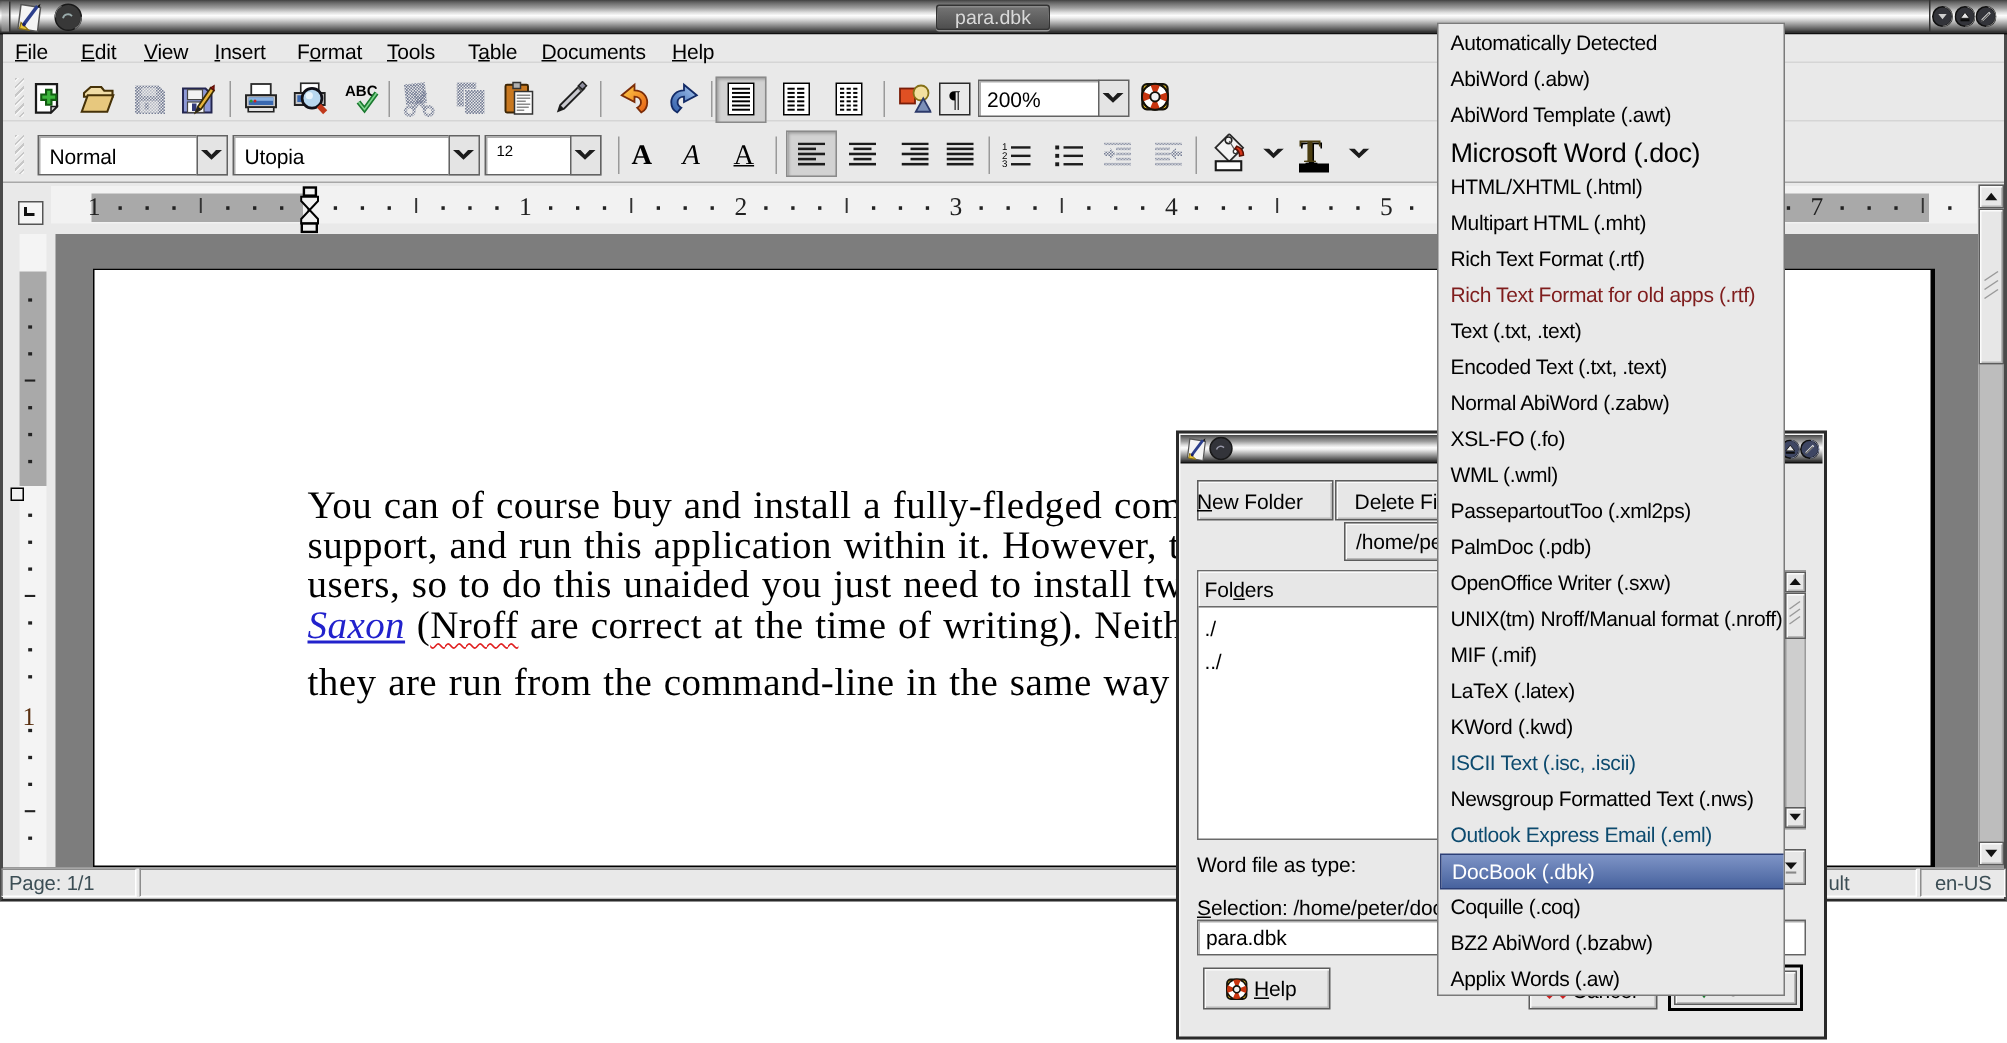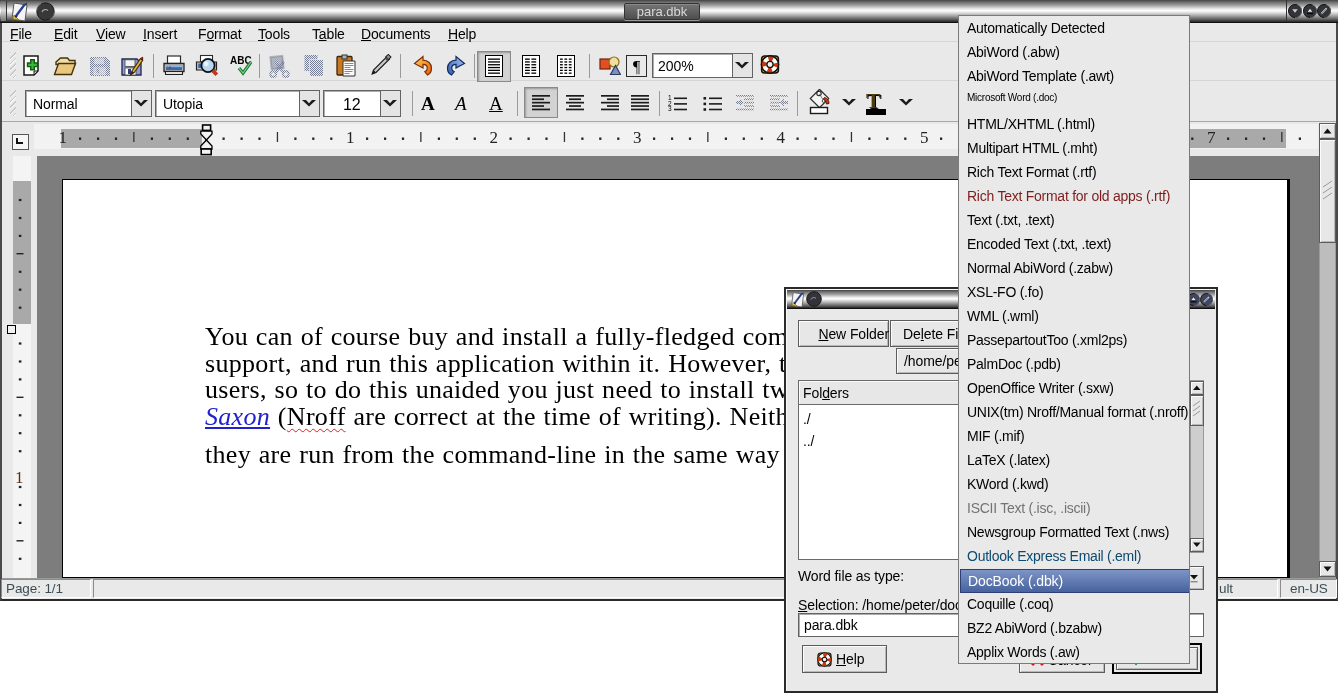--- a/index.html
+++ b/index.html
@@ -281,21 +281,21 @@
     </svg>
 <div class="abs entry" style="left:155px;top:90px;width:165px;height:27px"></div>
 <div class="abs" style="left:163px;top:96px;font-size:14px;letter-spacing:-0.1px">Utopia</div>
 <div class="abs combobtn" style="left:299px;top:90px;width:21px;height:27px"></div>
 <svg class="abs" style="left:302px;top:100px" width="15" height="8" viewBox="0 0 15 8">
       <g transform="scale(1.0)">
         <polygon points="0,0 4,0 7,3.2 10,0 14,0 7,6.5" fill="#1c1c1c"></polygon>
       </g>
     </svg>
 <div class="abs entry" style="left:323px;top:90px;width:78px;height:27px"></div>
-<div class="abs" style="left:343px;top:96px;font-size:16px;letter-spacing:-0.1px">12</div>
+<div class="abs" style="left:331px;top:96px;font-size:10px;letter-spacing:-0.1px">12</div>
 <div class="abs combobtn" style="left:380px;top:90px;width:21px;height:27px"></div>
 <svg class="abs" style="left:383px;top:100px" width="15" height="8" viewBox="0 0 15 8">
       <g transform="scale(1.0)">
         <polygon points="0,0 4,0 7,3.2 10,0 14,0 7,6.5" fill="#1c1c1c"></polygon>
       </g>
     </svg>
 <div class="abs sep" style="left:412px;top:91px;height:25px"></div>
 <div class="abs" style="left:421px;top:93px;font-size:19px;font-weight:bold;font-family:'Liberation Serif',serif">A</div>
 <div class="abs" style="left:455px;top:93px;font-size:19px;font-style:italic;font-family:'Liberation Serif',serif">A</div>
 <div class="abs" style="left:489px;top:93px;font-size:19px;text-decoration:underline;font-family:'Liberation Serif',serif">A</div>
@@ -554,21 +554,21 @@
       <polygon points="6.5,3.8 9.5,7.6 3.5,7.6" fill="#e6e6e6" stroke="#111" stroke-width="0.6"></polygon>
       <rect x="3.5" y="8.2" width="6" height="1.3" fill="#0a0a0a"></rect>
     </svg>
 <svg class="abs" style="left:1199.5px;top:293px" width="13" height="13" viewBox="0 0 13 13">
       <circle cx="6.5" cy="6.5" r="6" fill="#3e4663" stroke="#101010" stroke-width="1"></circle>
       <circle cx="6.5" cy="6.5" r="6" fill="none" stroke="#8a93b0" stroke-width="0.6" stroke-dasharray="9 20"></circle>
       <path d="M4,9 L9,4" stroke="#e8e8e8" stroke-width="1.4"></path>
       <path d="M3.5,9.8 L8.6,4.7" stroke="#555" stroke-width="0.8"></path>
     </svg>
 <div class="abs btn3d" style="left:798px;top:320px;width:91px;height:27px"></div>
-<div class="abs dtxt" style="left:798px;top:326px;width:91px;text-align:right"><u>N</u>ew Folder</div>
+<div class="abs dtxt" style="left:798px;top:326px;width:91px;text-align:left"><u>N</u>ew Folder</div>
 <div class="abs btn3d" style="left:890px;top:320px;width:92px;height:27px"></div>
 <div class="abs dtxt" style="left:890px;top:326px;width:92px;text-align:center">De<u>l</u>ete File</div>
 <div class="abs btn3d" style="left:896px;top:348px;width:210px;height:26px"></div>
 <div class="abs dtxt" style="left:904px;top:353px">/home/peter/doc</div>
 <div class="abs" style="left:798px;top:380px;width:192px;height:180px;border:1px solid #6a6a6a;background:#fff"></div>
 <div class="abs" style="left:799px;top:381px;width:190px;height:24px;background:#e7e7e7;border-bottom:1px solid #6a6a6a;box-shadow:inset 1px 1px 0 #fbfbfb,inset -1px 0 0 #b8b8b8"></div>
 <div class="abs dtxt" style="left:803px;top:385px">Fol<u>d</u>ers</div>
 <div class="abs dtxt" style="left:803px;top:411px">./</div>
 <div class="abs dtxt" style="left:803px;top:433px">../</div>
 <div class="abs" style="left:1190px;top:380px;width:14px;height:173px;background:#cecece;border:1px solid #9a9a9a"></div>
@@ -619,37 +619,37 @@
 <div class="abs btn3d" style="left:1116px;top:647px;width:82px;height:23px"></div>
 
 <svg class="abs" style="left:1130px;top:650px" width="16" height="16" viewBox="0 0 16 16">
       <path d="M2,8 l4,5 8,-11" fill="none" stroke="#1b7a2f" stroke-width="3"></path>
     </svg>
 <div class="abs dtxt" style="left:1150px;top:651px">OK</div>
 <div class="abs" style="left:958px;top:15px;width:232px;height:649px;background:#e9e9e9;border:1px solid #7a7a7a;overflow:hidden">
 <div class="abs" style="left:8px;top:4px;font-size:14px;letter-spacing:-0.25px;color:#000;white-space:nowrap">Automatically Detected</div>
 <div class="abs" style="left:8px;top:28px;font-size:14px;letter-spacing:-0.25px;color:#000;white-space:nowrap">AbiWord (.abw)</div>
 <div class="abs" style="left:8px;top:52px;font-size:14px;letter-spacing:-0.25px;color:#000;white-space:nowrap">AbiWord Template (.awt)</div>
-<div class="abs" style="left:8px;top:76px;font-size:10px;letter-spacing:-0.25px;color:#000;white-space:nowrap">Microsoft Word (.doc)</div>
+<div class="abs" style="left:8px;top:76px;font-size:18px;letter-spacing:-0.25px;color:#000;white-space:nowrap">Microsoft Word (.doc)</div>
 <div class="abs" style="left:8px;top:100px;font-size:14px;letter-spacing:-0.25px;color:#000;white-space:nowrap">HTML/XHTML (.html)</div>
 <div class="abs" style="left:8px;top:124px;font-size:14px;letter-spacing:-0.25px;color:#000;white-space:nowrap">Multipart HTML (.mht)</div>
 <div class="abs" style="left:8px;top:148px;font-size:14px;letter-spacing:-0.25px;color:#000;white-space:nowrap">Rich Text Format (.rtf)</div>
 <div class="abs" style="left:8px;top:172px;font-size:14px;letter-spacing:-0.25px;color:#7f1d1d;white-space:nowrap">Rich Text Format for old apps (.rtf)</div>
 <div class="abs" style="left:8px;top:196px;font-size:14px;letter-spacing:-0.25px;color:#000;white-space:nowrap">Text (.txt, .text)</div>
 <div class="abs" style="left:8px;top:220px;font-size:14px;letter-spacing:-0.25px;color:#000;white-space:nowrap">Encoded Text (.txt, .text)</div>
 <div class="abs" style="left:8px;top:244px;font-size:14px;letter-spacing:-0.25px;color:#000;white-space:nowrap">Normal AbiWord (.zabw)</div>
 <div class="abs" style="left:8px;top:268px;font-size:14px;letter-spacing:-0.25px;color:#000;white-space:nowrap">XSL-FO (.fo)</div>
 <div class="abs" style="left:8px;top:292px;font-size:14px;letter-spacing:-0.25px;color:#000;white-space:nowrap">WML (.wml)</div>
 <div class="abs" style="left:8px;top:316px;font-size:14px;letter-spacing:-0.25px;color:#000;white-space:nowrap">PassepartoutToo (.xml2ps)</div>
 <div class="abs" style="left:8px;top:340px;font-size:14px;letter-spacing:-0.25px;color:#000;white-space:nowrap">PalmDoc (.pdb)</div>
 <div class="abs" style="left:8px;top:364px;font-size:14px;letter-spacing:-0.25px;color:#000;white-space:nowrap">OpenOffice Writer (.sxw)</div>
 <div class="abs" style="left:8px;top:388px;font-size:14px;letter-spacing:-0.25px;color:#000;white-space:nowrap">UNIX(tm) Nroff/Manual format (.nroff)</div>
 <div class="abs" style="left:8px;top:412px;font-size:14px;letter-spacing:-0.25px;color:#000;white-space:nowrap">MIF (.mif)</div>
 <div class="abs" style="left:8px;top:436px;font-size:14px;letter-spacing:-0.25px;color:#000;white-space:nowrap">LaTeX (.latex)</div>
 <div class="abs" style="left:8px;top:460px;font-size:14px;letter-spacing:-0.25px;color:#000;white-space:nowrap">KWord (.kwd)</div>
-<div class="abs" style="left:8px;top:484px;font-size:14px;letter-spacing:-0.25px;color:#737373;white-space:nowrap">ISCII Text (.isc, .iscii)</div>
+<div class="abs" style="left:8px;top:484px;font-size:14px;letter-spacing:-0.25px;color:#0c4a6e;white-space:nowrap">ISCII Text (.isc, .iscii)</div>
 <div class="abs" style="left:8px;top:508px;font-size:14px;letter-spacing:-0.25px;color:#000;white-space:nowrap">Newsgroup Formatted Text (.nws)</div>
 <div class="abs" style="left:8px;top:532px;font-size:14px;letter-spacing:-0.25px;color:#0c4a6e;white-space:nowrap">Outlook Express Email (.eml)</div>
 <div class="abs" style="left:1px;top:553px;width:264px;height:24px;background:linear-gradient(to bottom,#7e94c6,#47629e);border:1px solid #2c3f76;color:#fff;font-size:14px;letter-spacing:-0.1px;line-height:23px;padding-left:7px;white-space:nowrap">DocBook (.dbk)</div>
 <div class="abs" style="left:8px;top:580px;font-size:14px;letter-spacing:-0.25px;color:#000;white-space:nowrap">Coquille (.coq)</div>
 <div class="abs" style="left:8px;top:604px;font-size:14px;letter-spacing:-0.25px;color:#000;white-space:nowrap">BZ2 AbiWord (.bzabw)</div>
 <div class="abs" style="left:8px;top:628px;font-size:14px;letter-spacing:-0.25px;color:#000;white-space:nowrap">Applix Words (.aw)</div>
 </div>
 </div>
 </body></html>

